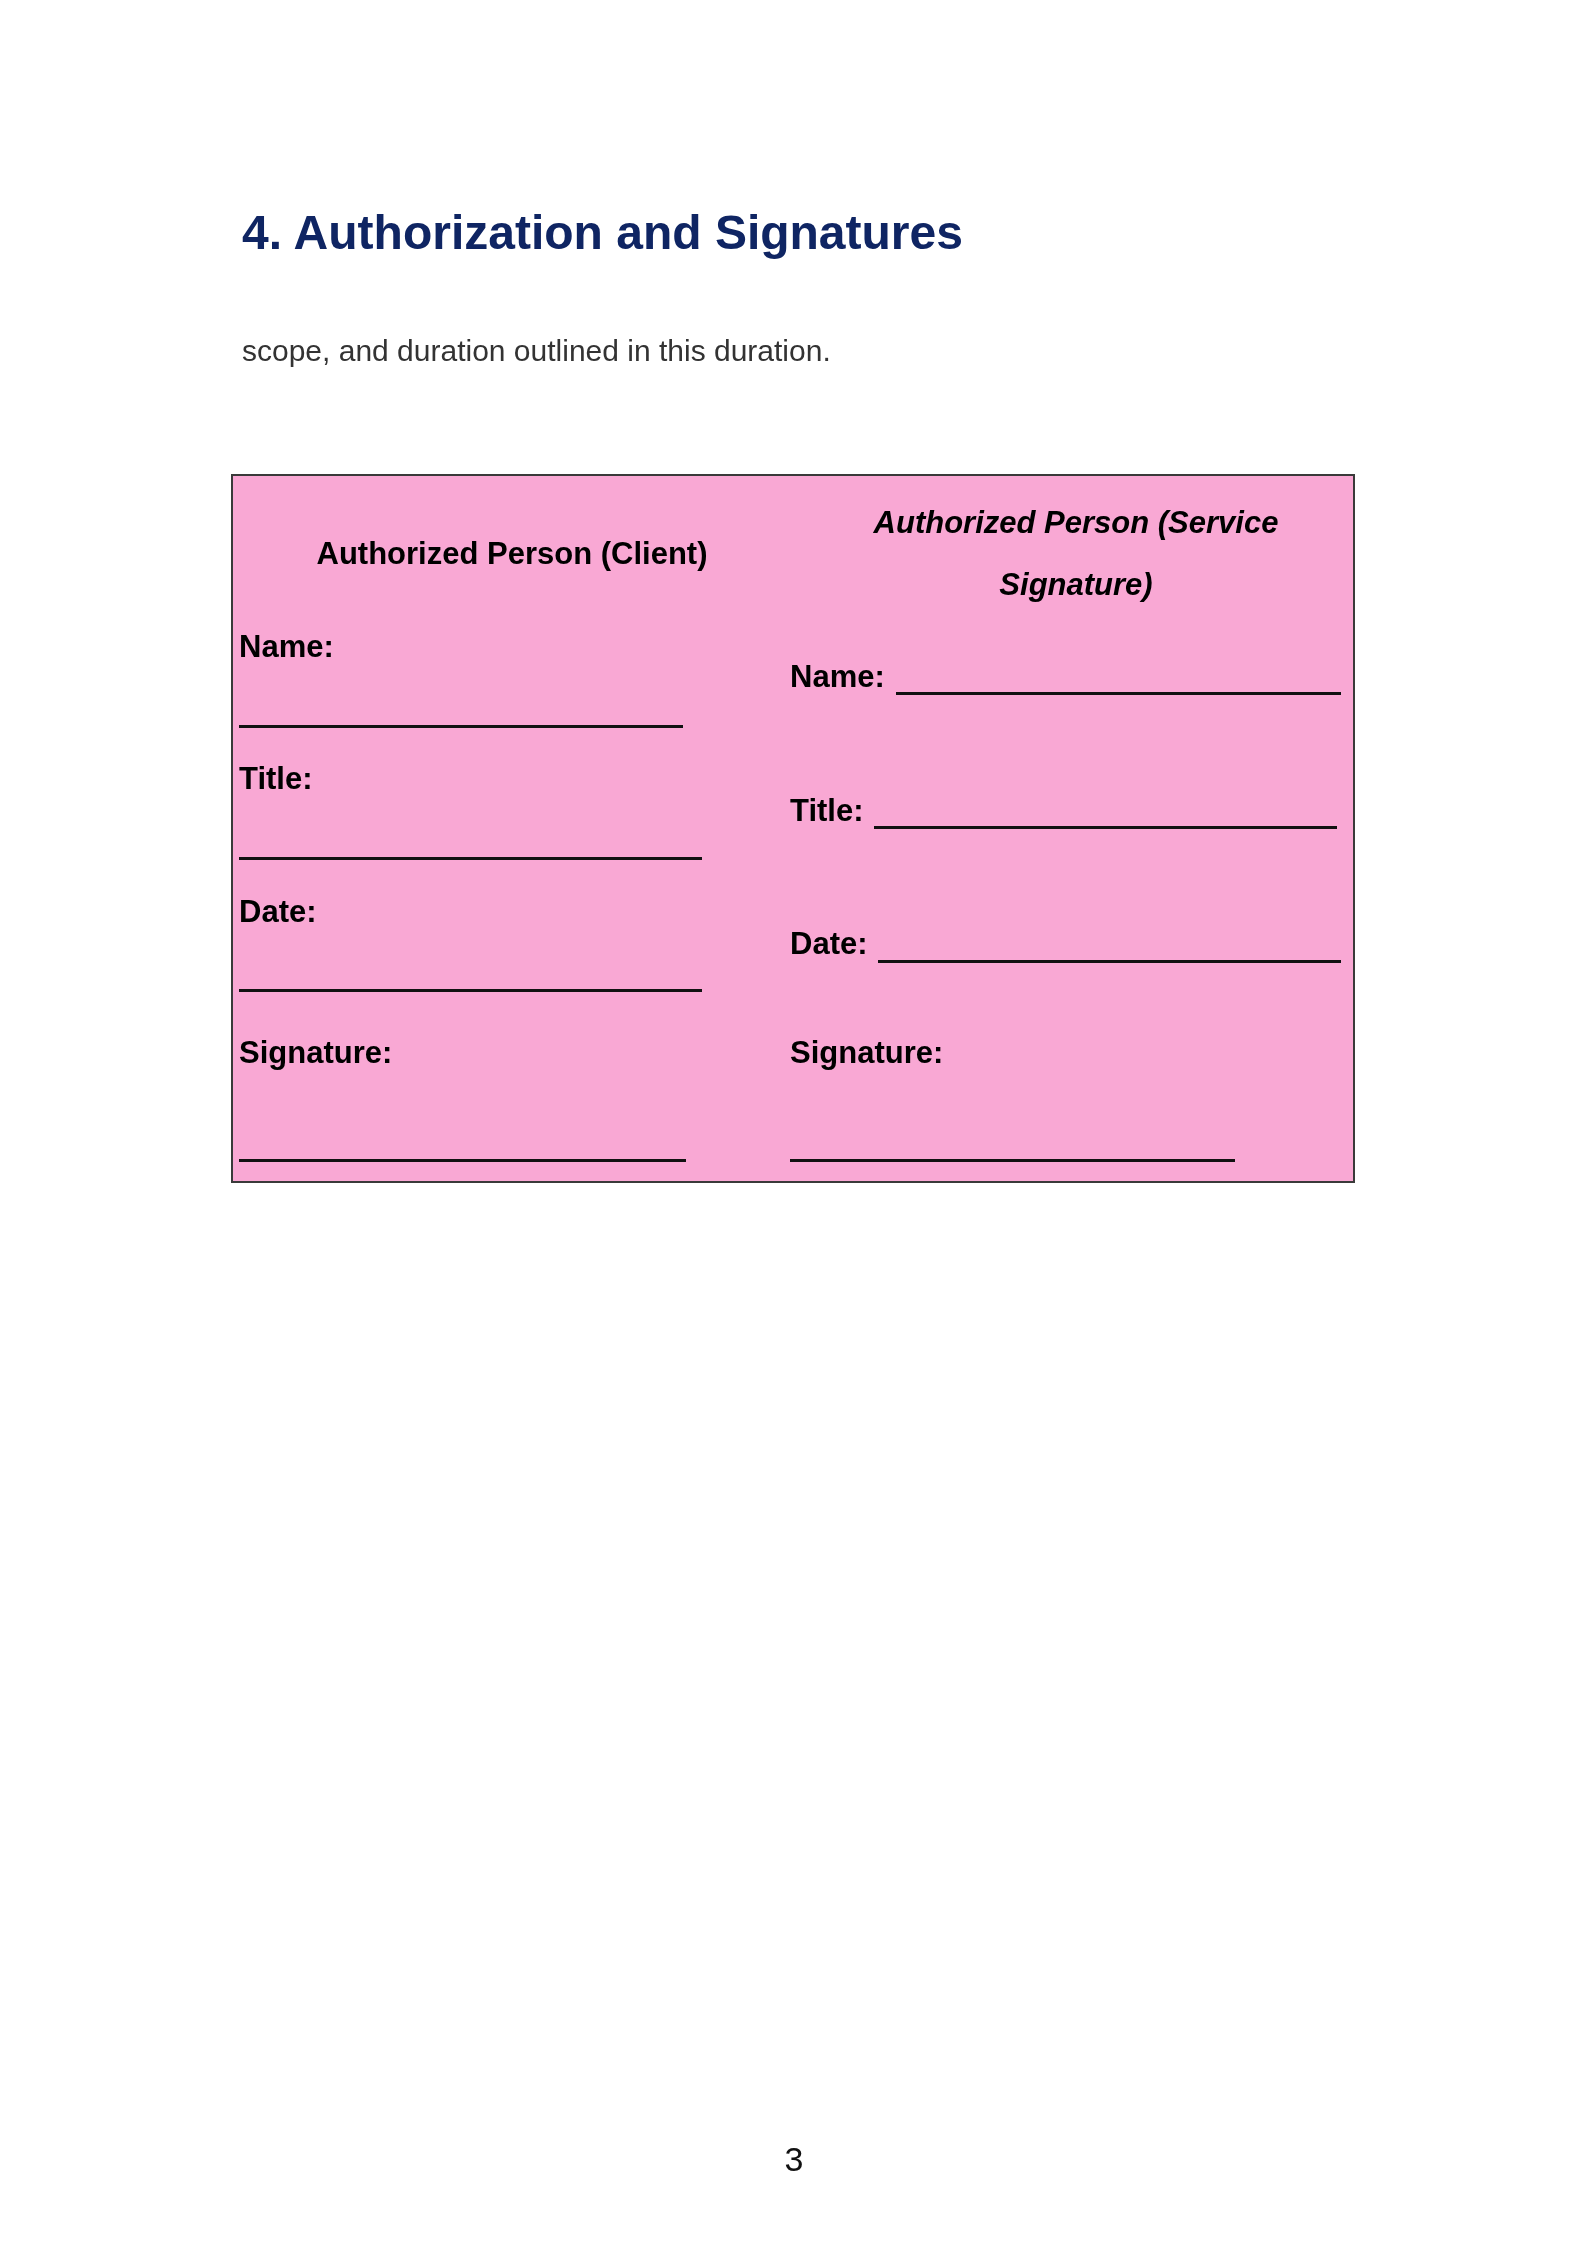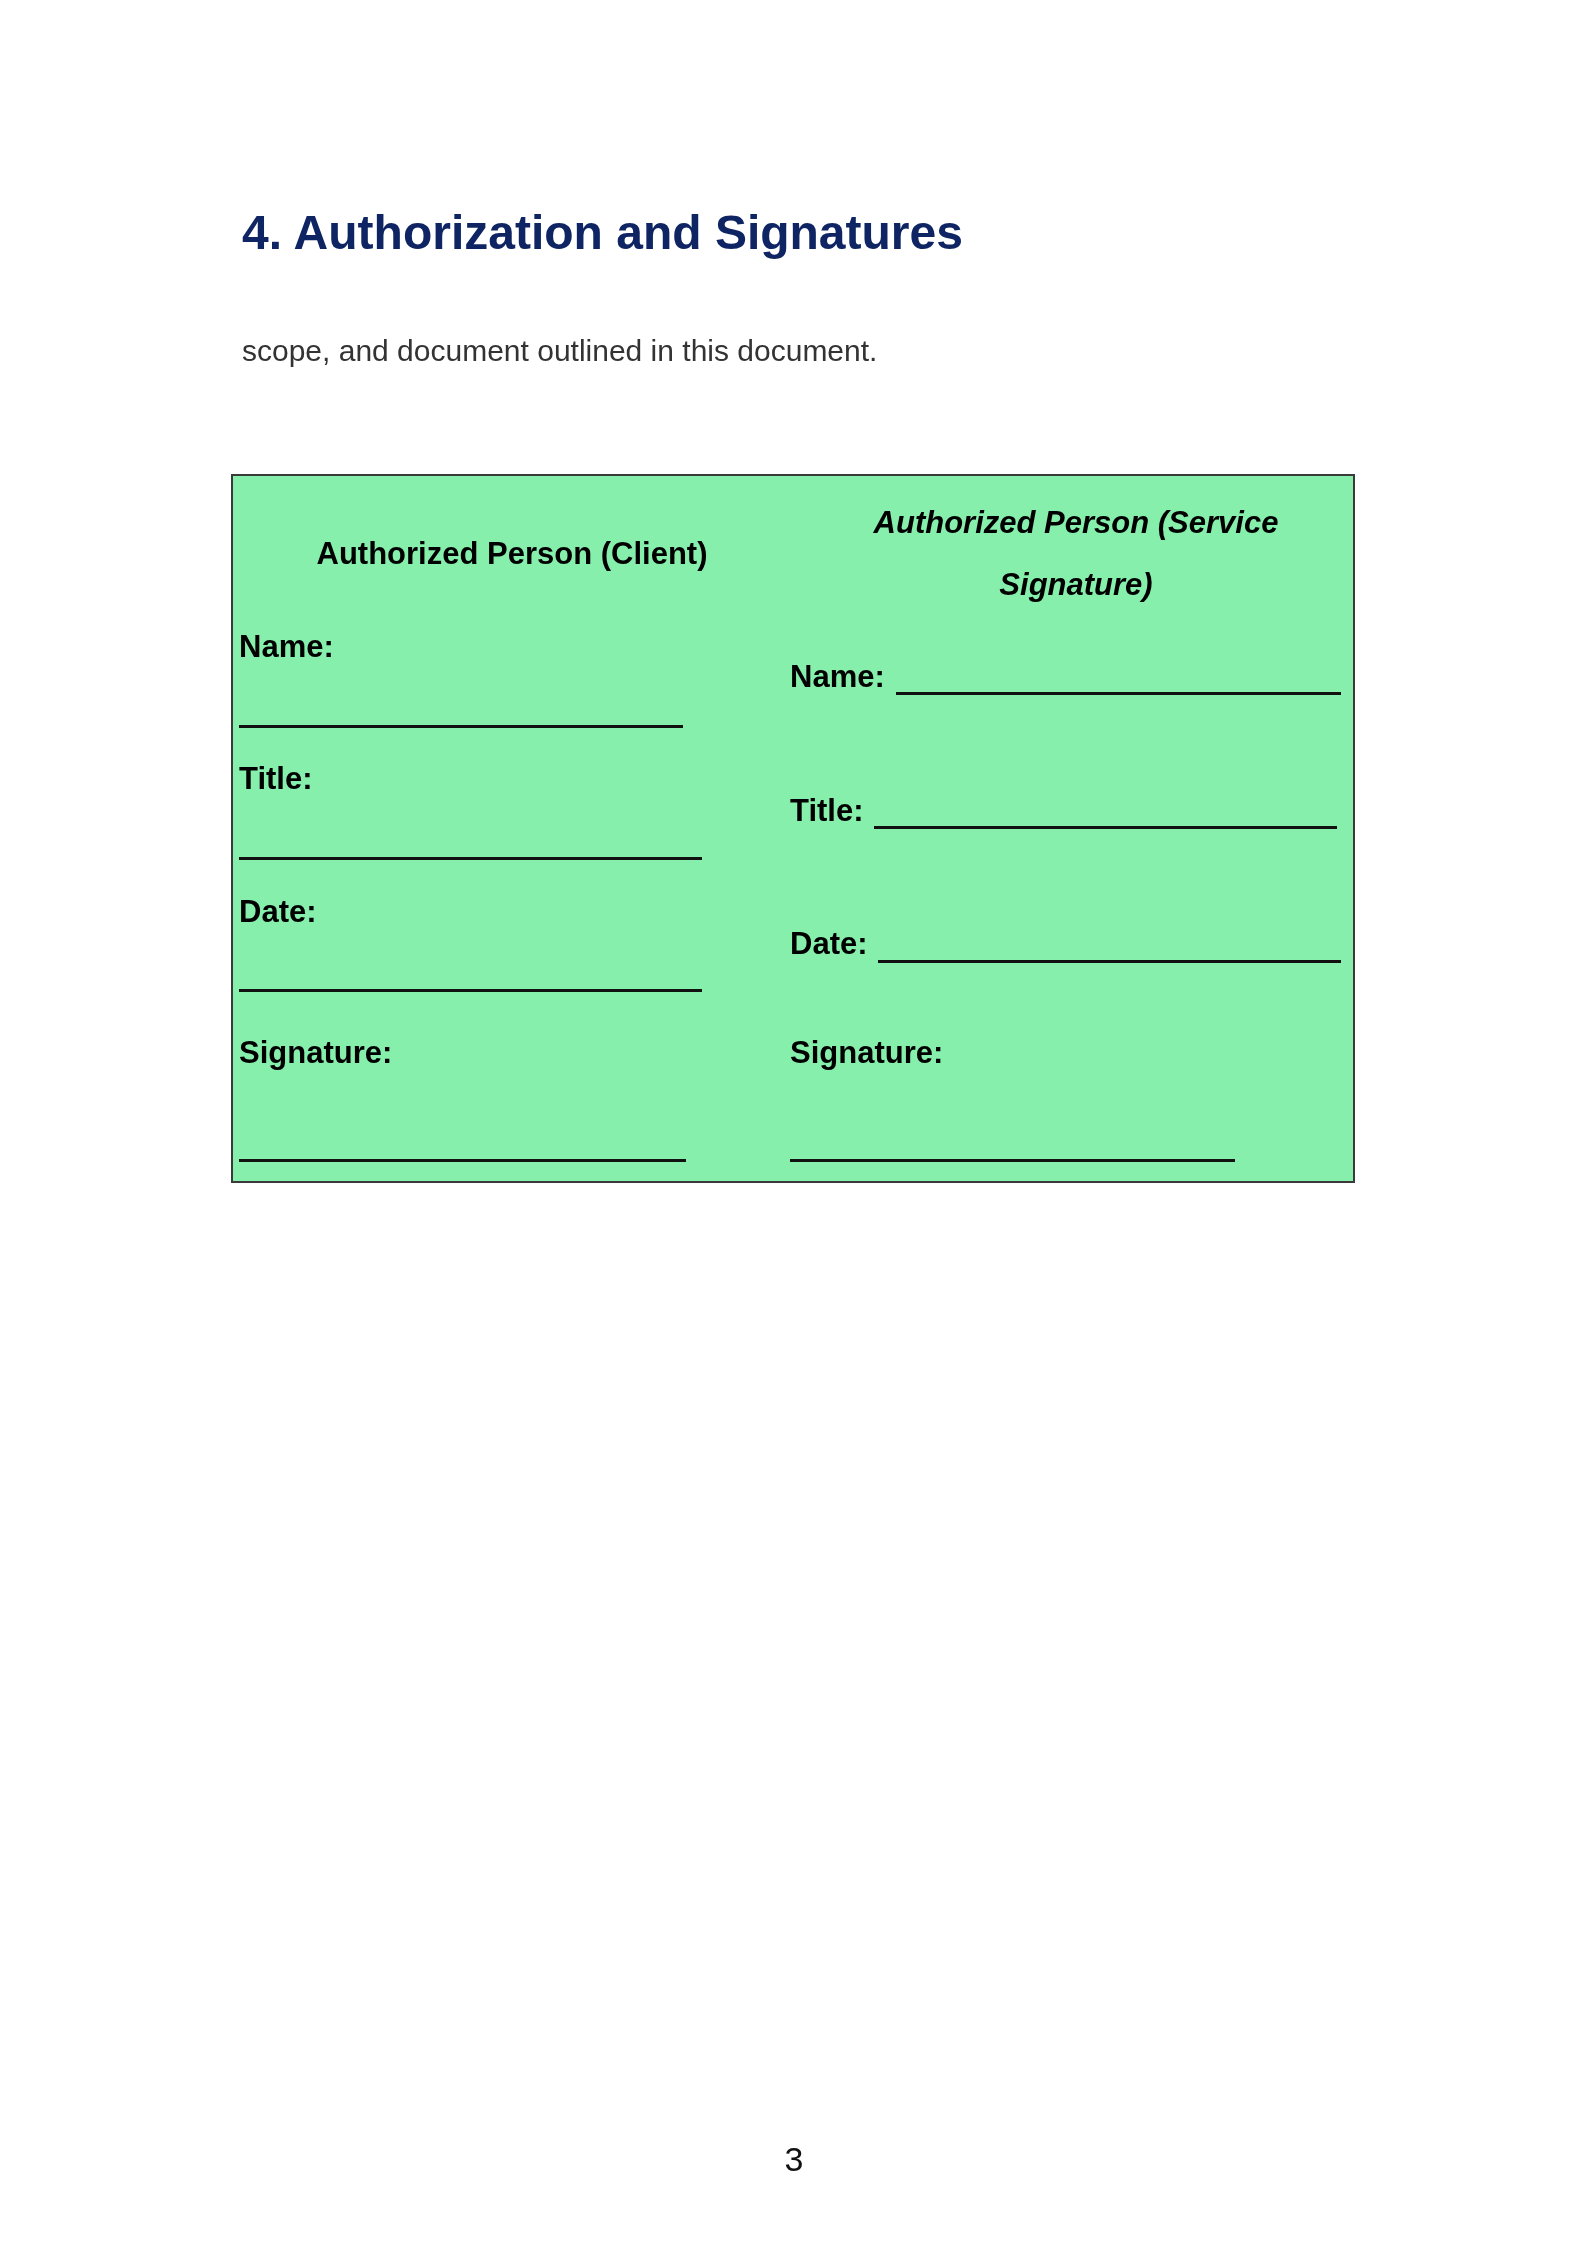--- a/index.html
+++ b/index.html
@@ -1,33 +1,33 @@
 <!DOCTYPE html>
 <html><head>
 <meta charset="utf-8">
 <style>
   html, body { margin: 0; padding: 0; background: #ffffff; }
   body { width: 1588px; height: 2245px; position: relative; overflow: hidden; font-family: "Liberation Sans", sans-serif; }
   .abs { position: absolute; white-space: nowrap; }
   .heading { left: 242px; top: 203px; font-size: 48px; font-weight: bold; color: #0f2563; line-height: 60px; }
   .para { left: 242px; top: 320px; width: 1060px; font-size: 30px; color: #333333; line-height: 62px; white-space: normal; }
   .para span { display: block; white-space: nowrap; }
-  .sig-table { position: absolute; left: 231px; top: 474px; width: 1120px; height: 705px; background: #86efac; border: 2px solid #3a3a3a; }
+  .sig-table { position: absolute; left: 231px; top: 474px; width: 1120px; height: 705px; background: #f9a8d4; border: 2px solid #3a3a3a; }
   .hdr { font-size: 31px; font-weight: bold; color: #000; text-align: center; line-height: 62px; position: absolute; }
   .lbl { font-size: 31px; font-weight: bold; color: #000; position: absolute; line-height: 36px; white-space: nowrap; }
   .uline { position: absolute; height: 3px; background: #111111; }
   .pagenum { left: 782px; top: 2140px; font-size: 34px; color: #111; width: 24px; text-align: center; }
 </style>
 </head>
 <body>
 
 <h1 class="abs heading" style="margin:0;text-align:center;">4. Authorization and Signatures</h1>
 
 <div class="abs para">
-  <span>scope, and document outlined in this document.</span>
+  <span>scope, and duration outlined in this duration.</span>
 </div>
 
 <div class="sig-table">
 
   <div class="hdr" style="left:0; width:558px; top:47px;">Authorized Person (Client)</div>
 
   <div class="lbl" style="left:6px; top:153px;">Name:</div>
   <div class="uline" style="left:6px; top:249px; width:444px;"></div>
 
   <div class="lbl" style="left:6px; top:285px;">Title:</div>

